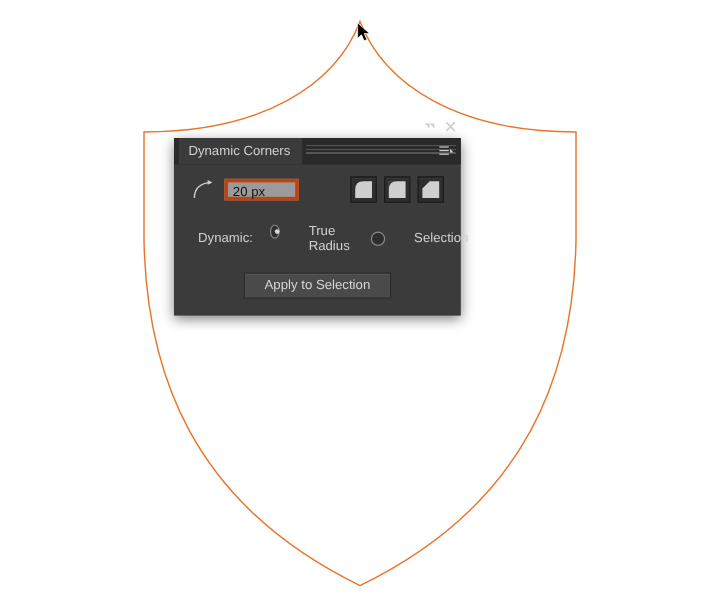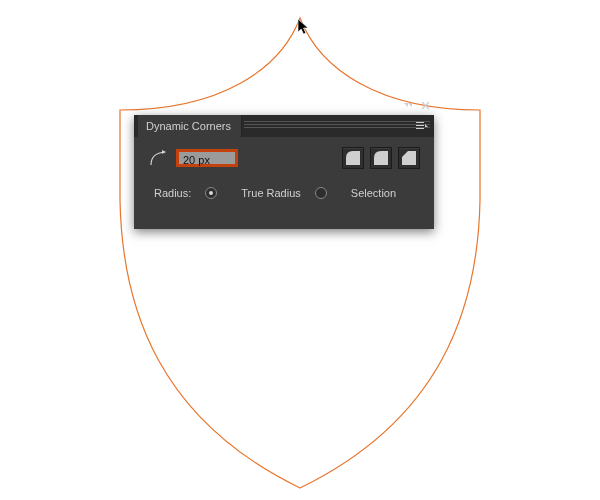--- a/index.html
+++ b/index.html
@@ -24,23 +24,23 @@
   .cursor {
     position: absolute;
     left: 297px;
     top: 18px;
     width: 14px;
     height: 18px;
     pointer-events: none;
   }
   .panel {
     position: absolute;
-    left: 134px;
+    left: 145px;
     top: 115px;
-    width: 300px;
+    width: 239px;
     background: #3b3b3b;
     box-shadow: 0 3px 10px rgba(0,0,0,0.5);
     font-size: 11px;
     color: #d0d0d0;
   }
   .panel-titlebar {
     height: 22px;
     background: #2a2a2a;
     display: flex;
     align-items: center;
@@ -248,26 +248,29 @@
         </div>
         <div class="corner-type-btn">
           <svg width="16" height="16" viewBox="0 0 16 16">
             <path d="M1 15 L1 7 L7 1 L15 1 L15 15 Z" fill="#cfcfcf"></path>
           </svg>
         </div>
       </div>
     </div>
 
     <div class="row method-row">
-      <span class="method-label">Radius:</span>
+      <span class="method-label">Dynamic:</span>
       <label class="radio">
         <span class="radio-dot checked"></span>
         <span>True Radius</span>
       </label>
       <label class="radio">
         <span class="radio-dot"></span>
         <span>Selection</span>
       </label>
     </div>
 
+    <div class="apply-row">
+      <button class="apply-btn">Apply to Selection</button>
+    </div>
 
   </div>
 </div>
 
 </body></html>

